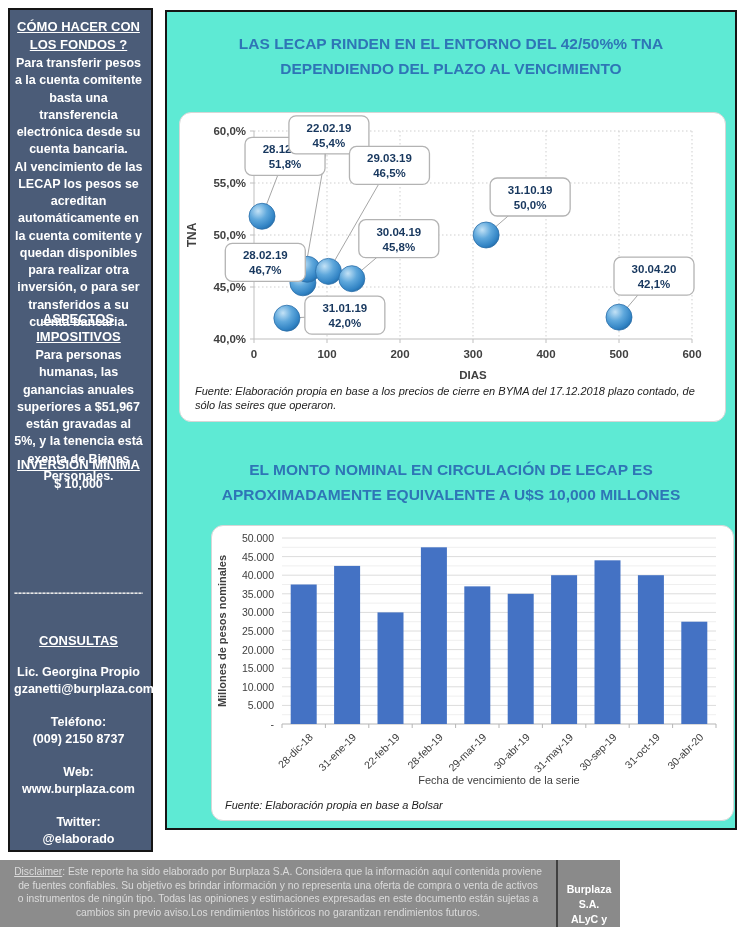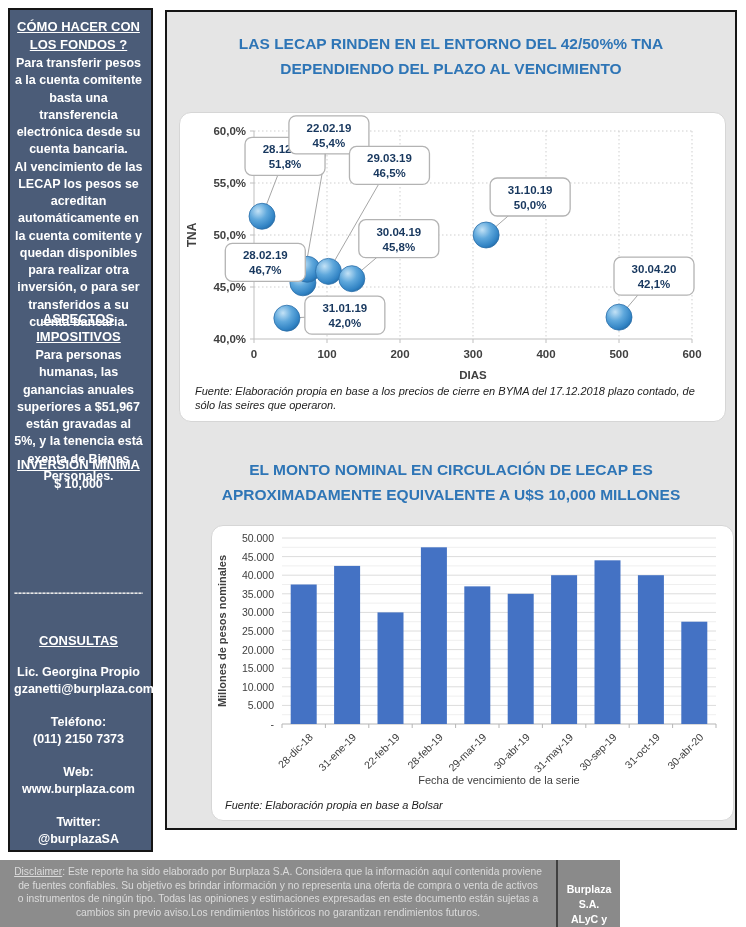--- a/index.html
+++ b/index.html
@@ -8,21 +8,21 @@
   
   .sidebar{position:absolute;left:8px;top:8px;width:145px;height:844px;background:#4B5C78;
     border:2px solid #151515;box-sizing:border-box;color:#fff;text-align:center;}
   .side-sec{position:absolute;left:4px;right:8px;}
   .side-head{font-size:13px;font-weight:bold;text-decoration:underline;margin:0 0 2px;line-height:1.35;}
   .side-body{font-size:12.5px;font-weight:bold;margin:0;line-height:1.38;white-space:pre-line;}
   .side-divider{color:#e8e8e8;font-size:12px;white-space:nowrap;overflow:hidden;font-weight:bold;}
 
   
   .panel{position:absolute;left:165px;top:10px;width:572px;height:820px;border:2px solid #151515;
-    box-sizing:border-box;background:#e5e5e5;}
+    box-sizing:border-box;background:#5eead4;}
   .panel-title{position:absolute;left:18px;right:18px;color:#2E75B6;font-weight:bold;font-size:15.5px;
     text-align:center;line-height:1.6;margin:0;}
   #title1{top:20px;}
   #title2{top:446px;}
   .chartbox{position:absolute;border:1.5px solid #d6d6d6;border-radius:12px;background:#fff;box-sizing:border-box;}
   #chartbox1{left:12px;top:100px;width:547px;height:310px;}
   #chartbox2{left:44px;top:513px;width:523px;height:296px;}
   .fuente{position:absolute;font-size:11px;color:#222;margin:1px;line-height:1.32;font-style:italic;}
   #fuente1{left:14px;right:16px;bottom:7px;}
   #fuente2{left:12px;bottom:6px;}
@@ -58,29 +58,29 @@
     <div class="side-sec side-divider" style="top:576px;">----------------------------------------</div>
     <div class="side-sec" style="top:622px;">
       <h3 class="side-head">CONSULTAS</h3>
     </div>
     <div class="side-sec" style="top:654px;">
       <p class="side-body">Lic. Georgina Propio</p>
       <p class="side-body">gzanetti@burplaza.com</p>
     </div>
     <div class="side-sec" style="top:704px;">
       <p class="side-body">Teléfono:</p>
-      <p class="side-body">(011) 2150 7373</p>
+      <p class="side-body">(009) 2150 8737</p>
     </div>
     <div class="side-sec" style="top:754px;">
       <p class="side-body">Web:</p>
       <p class="side-body">www.burplaza.com</p>
     </div>
     <div class="side-sec" style="top:804px;">
       <p class="side-body">Twitter:</p>
-      <p class="side-body">@burplazaSA</p>
+      <p class="side-body">@elaborado</p>
     </div>
   </aside>
 
   <main class="panel">
     <h1 id="title1" class="panel-title">LAS LECAP RINDEN EN EL ENTORNO DEL 42/50%% TNA DEPENDIENDO DEL PLAZO AL VENCIMIENTO</h1>
 
     <section id="chartbox1" class="chartbox">
       <svg id="scatter-svg" width="543" height="270">
           <defs>
             <radialGradient id="bubbleGrad" cx="0.35" cy="0.3" r="0.85">

